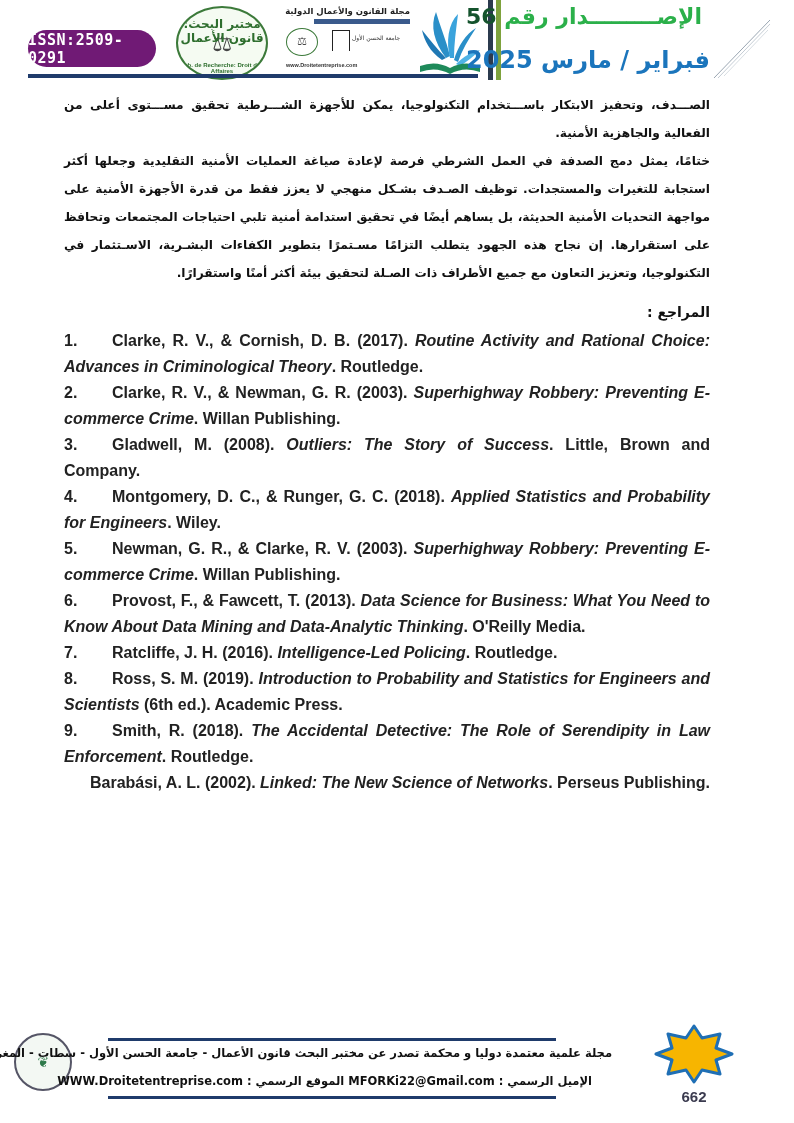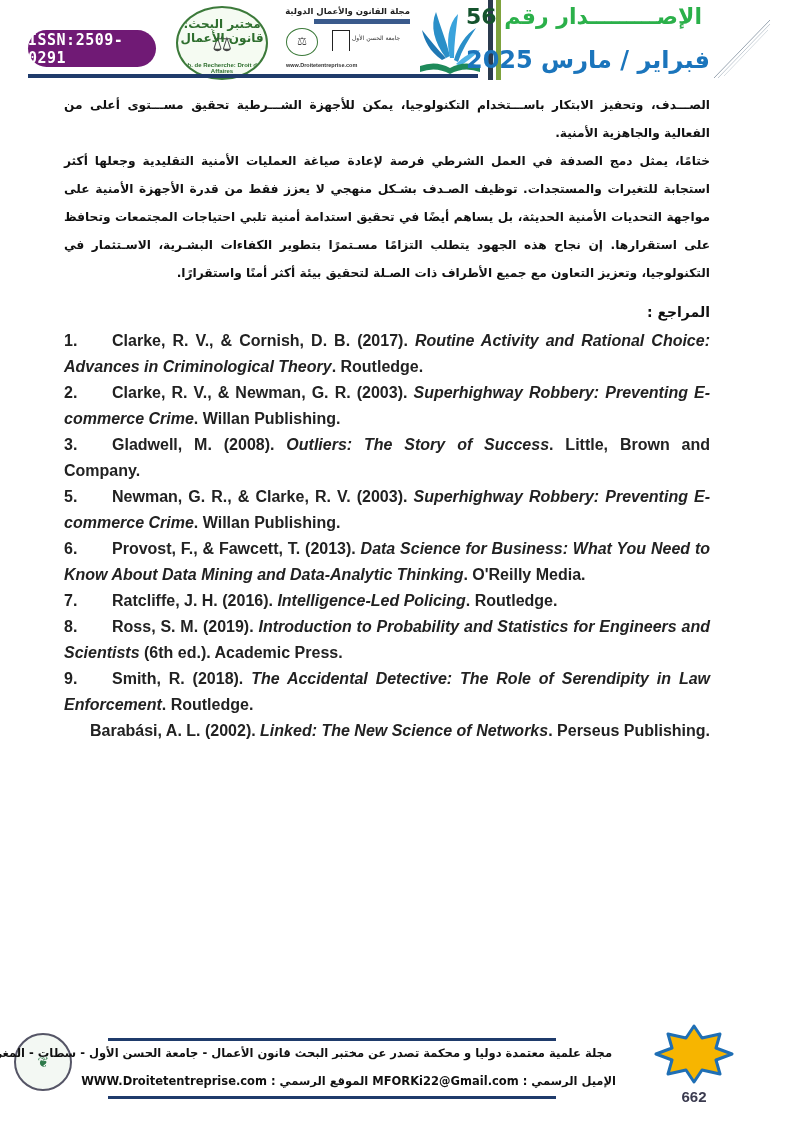--- a/index.html
+++ b/index.html
@@ -42,21 +42,21 @@
   .ref-num { display: inline-block; width: 48px; }
   .ref-item i { font-style: italic; }
   .ref-item.unnumbered { text-align: right; text-align-last: right; }
 
   
   .footer-seal { position: absolute; left: 14px; top: 1033px; width: 54px; height: 54px; border: 2px solid #556; border-radius: 50%; background: #f3f8f3; display: flex; align-items: center; justify-content: center; }
   .footer-seal span { font-size: 14px; color: #2e7a4a; }
   .footer-rule-top { position: absolute; left: 108px; top: 1038px; width: 448px; height: 3px; background: #1f3b6b; }
   .footer-rule-bottom { position: absolute; left: 108px; top: 1096px; width: 448px; height: 3px; background: #1f3b6b; }
   .footer-line1 { position: absolute; left: 108px; width: 504px; top: 1046px; direction: rtl; text-align: right; font-weight: bold; font-size: 11.5px; white-space: nowrap; color: #111; }
-  .footer-line2 { position: absolute; left: 132px; width: 460px; top: 1074px; direction: rtl; text-align: center; font-weight: bold; font-size: 11.5px; white-space: nowrap; color: #111; margin-left: 24px; }
+  .footer-line2 { position: absolute; left: 132px; width: 460px; top: 1074px; direction: rtl; text-align: center; font-weight: bold; font-size: 11.5px; white-space: nowrap; color: #111; }
   .footer-line2 .ltr { direction: ltr; unicode-bidi: embed; }
   .page-star { position: absolute; left: 654px; top: 1024px; width: 80px; height: 60px; }
   .page-num { position: absolute; left: 654px; top: 1088px; width: 80px; text-align: center; font-weight: bold; font-size: 15px; color: #3b3b4f; font-family: "Liberation Sans", sans-serif; }
 </style>
 </head>
 <body>
 
 <header>
   <div class="issn-pill">
     <span>ISSN:2509-0291</span>
@@ -107,20 +107,21 @@
 <main>
   <p class="content ar-para" style="top:91px;">الصـــدف، وتحفيز الابتكار باســـتخدام التكنولوجيا، يمكن للأجهزة الشـــرطية تحقيق مســـتوى أعلى من الفعالية والجاهزية الأمنية.</p>
   <p class="content ar-para" style="top:147px;">ختامًا، يمثل دمج الصدفة في العمل الشرطي فرصة لإعادة صياغة العمليات الأمنية التقليدية وجعلها أكثر استجابة للتغيرات والمستجدات. توظيف الصـدف بشـكل منهجي لا يعزز فقط من قدرة الأجهزة الأمنية على مواجهة التحديات الأمنية الحديثة، بل يساهم أيضًا في تحقيق استدامة أمنية تلبي احتياجات المجتمعات وتحافظ على استقرارها. إن نجاح هذه الجهود يتطلب التزامًا مسـتمرًا بتطوير الكفاءات البشـرية، الاسـتثمار في التكنولوجيا، وتعزيز التعاون مع جميع الأطراف ذات الصـلة لتحقيق بيئة أكثر أمنًا واستقرارًا.</p>
 
   <h3 class="content refs-heading" style="top:304px;">المراجع :</h3>
 
   <ol class="content ref-list" id="ref-list" style="top:328px;">
       <li class="ref-item"><span class="ref-num">1.</span><span>Clarke, R. V., &amp; Cornish, D. B. (2017). </span><i>Routine Activity and Rational Choice: Advances in Criminological Theory</i><span>. Routledge.</span></li>
       <li class="ref-item"><span class="ref-num">2.</span><span>Clarke, R. V., &amp; Newman, G. R. (2003). </span><i>Superhighway Robbery: Preventing E-commerce Crime</i><span>. Willan Publishing.</span></li>
       <li class="ref-item"><span class="ref-num">3.</span><span>Gladwell, M. (2008). </span><i>Outliers: The Story of Success</i><span>. Little, Brown and Company.</span></li>
+      <li class="ref-item"><span class="ref-num">4.</span><span>Montgomery, D. C., &amp; Runger, G. C. (2018). </span><i>Applied Statistics and Probability for Engineers</i><span>. Wiley.</span></li>
       <li class="ref-item"><span class="ref-num">5.</span><span>Newman, G. R., &amp; Clarke, R. V. (2003). </span><i>Superhighway Robbery: Preventing E-commerce Crime</i><span>. Willan Publishing.</span></li>
       <li class="ref-item"><span class="ref-num">6.</span><span>Provost, F., &amp; Fawcett, T. (2013). </span><i>Data Science for Business: What You Need to Know About Data Mining and Data-Analytic Thinking</i><span>. O'Reilly Media.</span></li>
       <li class="ref-item"><span class="ref-num">7.</span><span>Ratcliffe, J. H. (2016). </span><i>Intelligence-Led Policing</i><span>. Routledge.</span></li>
       <li class="ref-item"><span class="ref-num">8.</span><span>Ross, S. M. (2019). </span><i>Introduction to Probability and Statistics for Engineers and Scientists</i><span> (6th ed.). Academic Press.</span></li>
       <li class="ref-item"><span class="ref-num">9.</span><span>Smith, R. (2018). </span><i>The Accidental Detective: The Role of Serendipity in Law Enforcement</i><span>. Routledge.</span></li>
       <li class="ref-item unnumbered"><span>Barabási, A. L. (2002). </span><i>Linked: The New Science of Networks</i><span>. Perseus Publishing.</span></li>
     </ol>
 </main>
 
 <footer>

